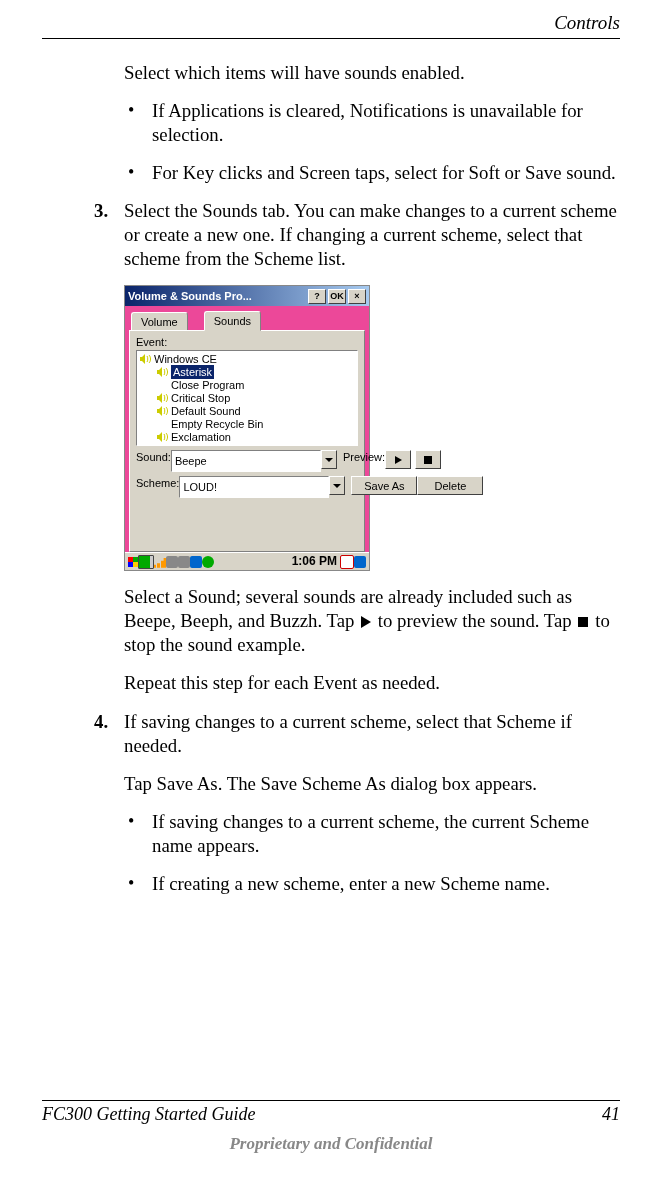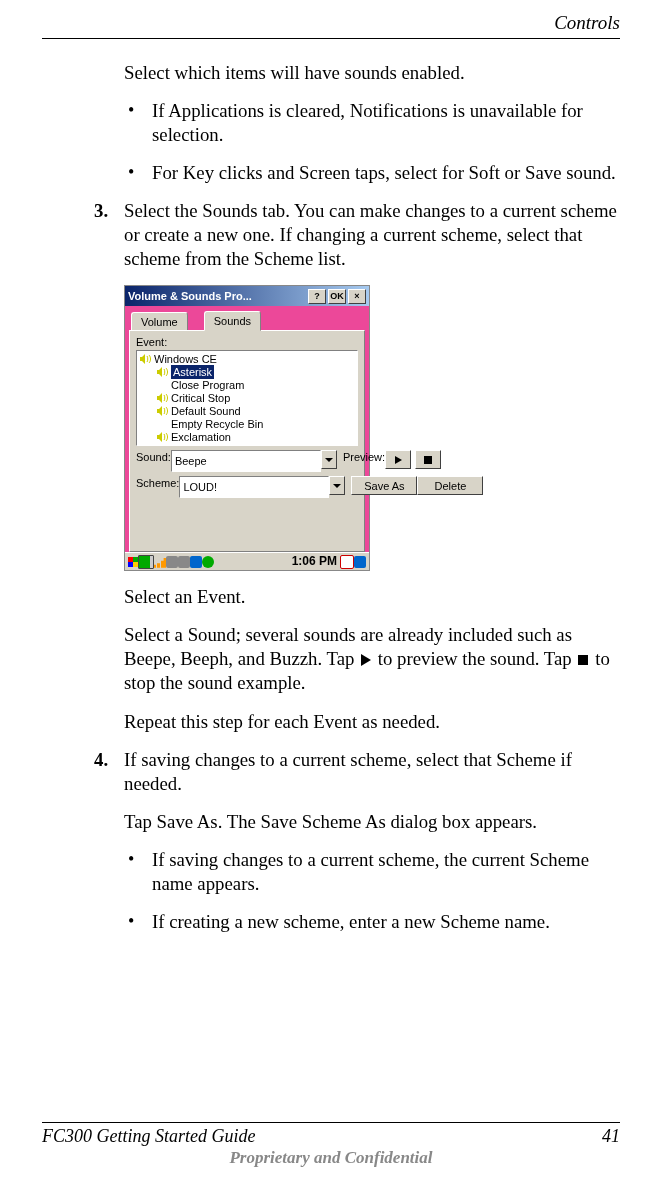--- a/index.html
+++ b/index.html
@@ -57,24 +57,24 @@
   .tray-icon.batt{width:14px;background:linear-gradient(90deg,#0a0 0%,#0a0 80%,#ccc 80%);border:1px solid #444;border-radius:1px}
   .tray-icon.sig{background:transparent;position:relative}
   .tray-icon.sig::after{content:"";position:absolute;bottom:0;left:0;width:12px;height:10px;
     background:linear-gradient(90deg,#f90 0 2px,transparent 2px 3px,#f90 3px 6px,transparent 6px 7px,#f90 7px 12px);
     clip-path:polygon(0 70%,0 100%,100% 100%,100% 0,80% 0,80% 30%,55% 30%,55% 55%,25% 55%,25% 70%)}
   .tray-icon.bt{background:#06c}
   .tray-icon.sync{background:#0a0;border-radius:50%}
   .tray-icon.x{background:#fff;border:1px solid #c00}
   .clock{font-weight:bold;margin-left:auto;margin-right:3px}
   .tray-icon.min2{background:#06c}
-  .footer{position:absolute;bottom:22px;left:42px;right:42px}
+  .footer{position:absolute;bottom:36px;left:42px;right:42px}
   .footer-rule{border:none;border-top:1.5px solid #000;margin:0 0 3px 0}
   .footer-row{display:flex;justify-content:space-between;font-style:italic;font-size:18px}
-  .footer-center{text-align:center;font-style:italic;font-weight:bold;color:#888;font-size:17px;margin-top:1px}
+  .footer-center{text-align:center;font-style:italic;font-weight:bold;color:#888;font-size:17px;margin-top:9px}
 </style>
 </head>
 <body>
 <div class="page">
 
   <div class="header">Controls</div>
   <hr class="header-rule">
 
   <div class="content">
 
@@ -220,23 +220,20 @@
         <div class="tray-icon"></div>
         <div class="tray-icon"></div>
         <div class="tray-icon bt"></div>
         <div class="tray-icon sync"></div>
         <span class="clock">1:06 PM</span>
         <div class="tray-icon x"></div>
         <div class="tray-icon min2"></div>
       </div>
     </div>
 
-    <p class="para">
-      <span>Select an </span><b>Event</b><span>.</span>
-    </p>
 
     <p class="para">
       <span>Select a </span><b>Sound</b><span>; several sounds are already included such as Beepe, Beeph, and Buzzh. Tap </span><span class="play-icon"></span><span> to preview the sound. Tap </span><span class="stop-icon"></span><span> to stop the sound example.</span>
     </p>
 
     <p class="para">Repeat this step for each Event as needed.</p>
 
     <div style="margin-left:-30px">
       <div class="num-step">
         <div class="step-num">4.</div>

